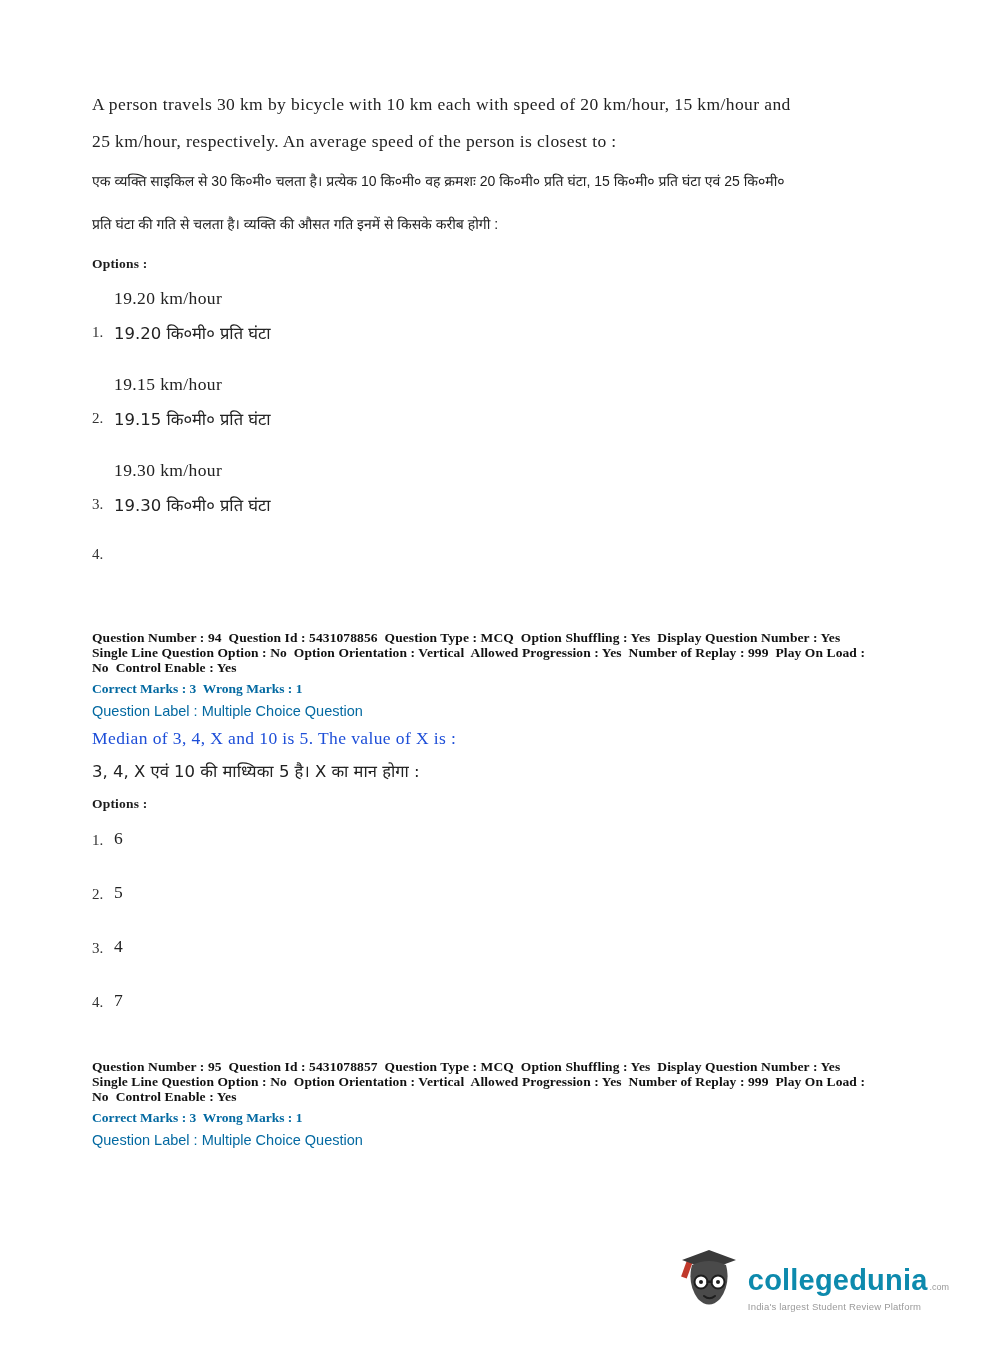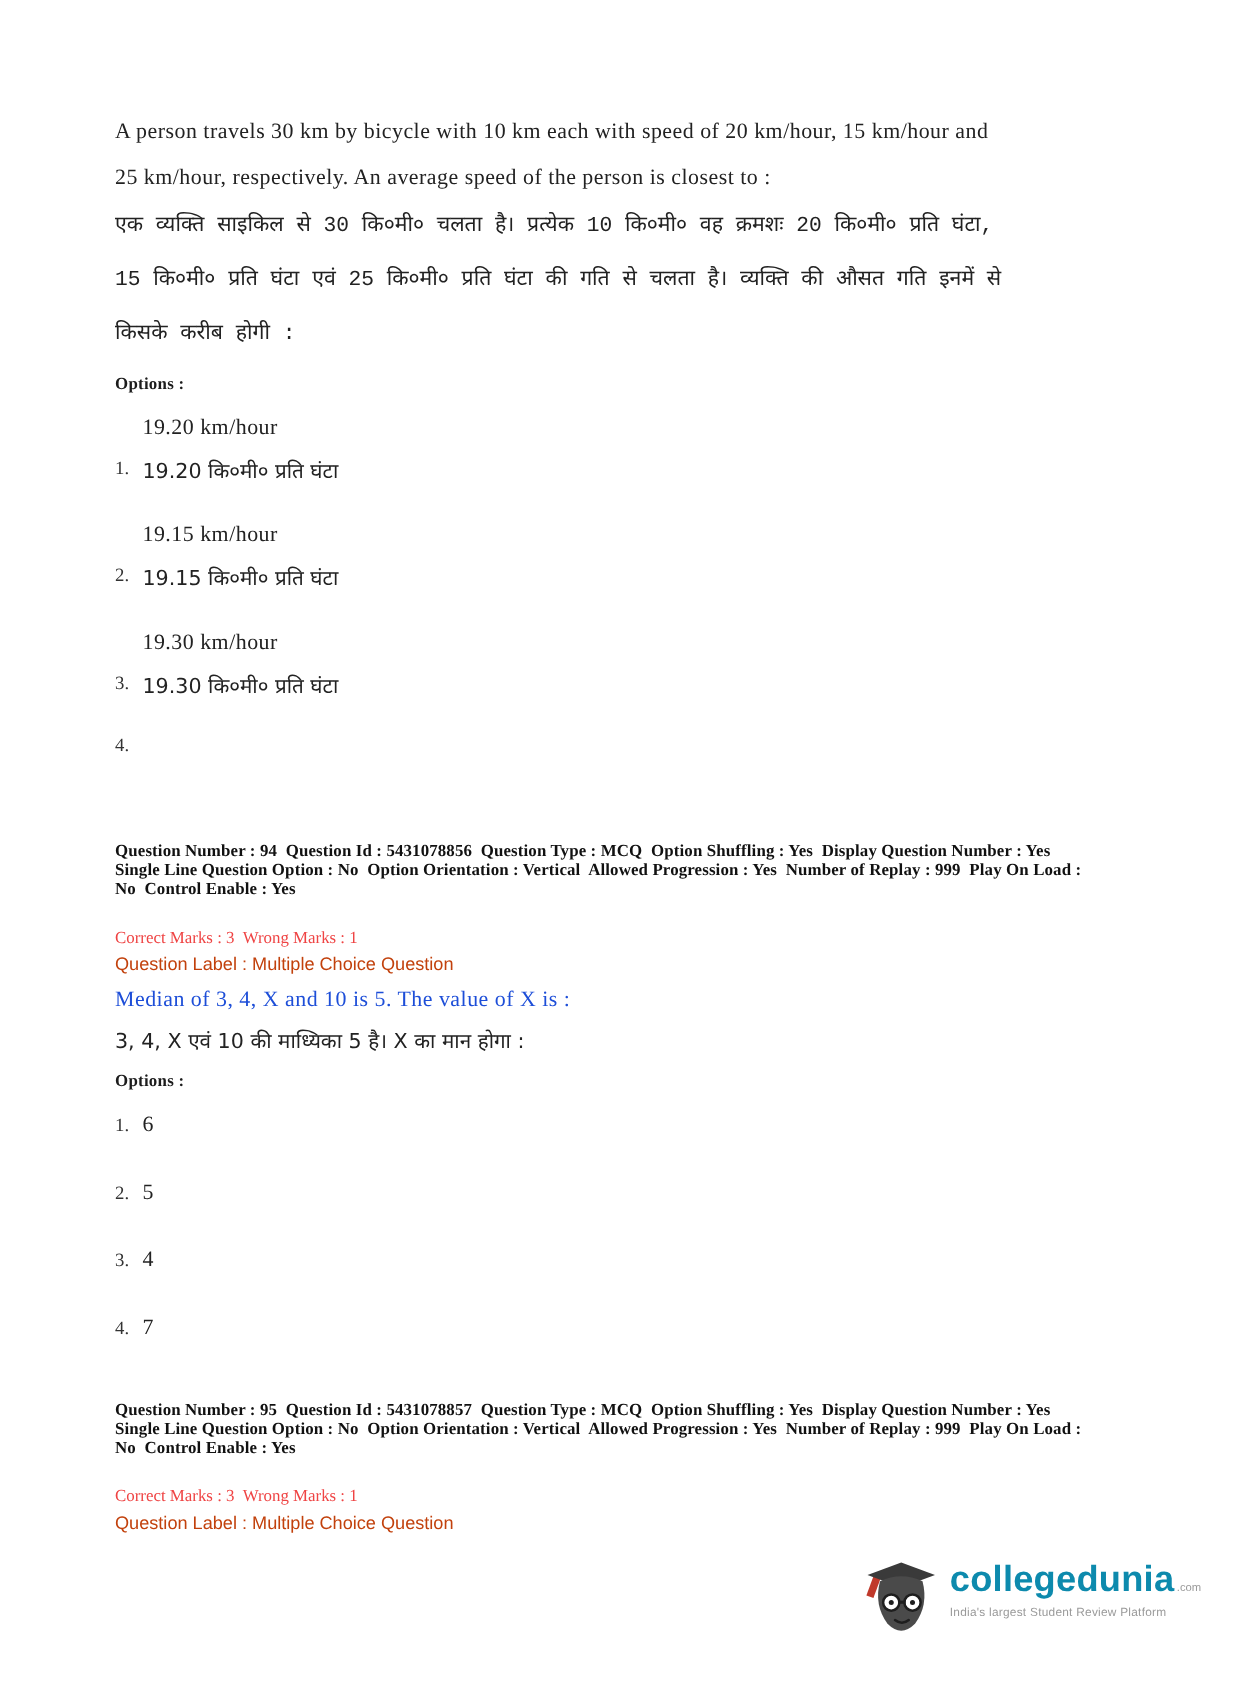--- a/index.html
+++ b/index.html
@@ -21,25 +21,25 @@
 
   
   .q-text-en {
     font-size: 17.5px;
     line-height: 37px;
     letter-spacing: 0.4px;
     max-width: 710px;
     color: #222;
   }
   .q-text-hi {
-    font-size: 17px;
+    font-size: 14px;
     line-height: 43px;
     max-width: 715px;
     color: #222;
-    font-family: Liberation Mono, monospace;
+    font-family: Liberation Sans, sans-serif;
   }
 
   .options-label {
     font-weight: bold;
     font-size: 13.5px;
     margin-top: 10px;
     letter-spacing: 0.2px;
   }
 
   
@@ -71,31 +71,31 @@
   .meta-block {
     margin-top: 64px;
     font-weight: bold;
     font-size: 13.5px;
     line-height: 15px;
     letter-spacing: 0.1px;
     color: #111;
   }
   .meta-line { white-space: pre-wrap; }
   .marks-line {
-    font-weight: normal;
+    font-weight: bold;
     font-size: 13.5px;
-    margin-top: 24px;
+    margin-top: 6px;
     white-space: pre-wrap;
-    color: #ef4444;
+    color: #0369a1;
   }
   .label-line {
     font-family: "Liberation Sans", sans-serif;
     font-size: 14.5px;
     margin-top: 6px;
-    color: #c2410c;
+    color: #0369a1;
   }
 
   
   .q94-text-en {
     font-size: 17.5px;
     letter-spacing: 0.4px;
     margin-top: 9px;
     color: #1d4ed8;
   }
   .q94-text-hi {
@@ -117,23 +117,23 @@
   }
   .num-options-wrap { margin-top: 16px; }
 
   .q95 { margin-top: 48px; }
   .q95 .meta-block { margin-top: 0; }
 
   
   .footer-logo {
     position: absolute;
     top: 1248px;
-    right: 40px;
+    right: 52px;
     display: flex;
-    align-items: flex-start;
+    align-items: flex-end;
     gap: 10px;
     cursor: pointer;
   }
   .logo-mascot { display: block; line-height: 0; }
   .brand-row { display: flex; align-items: baseline; }
   .brand {
     font-family: "Liberation Sans", sans-serif;
     font-weight: bold;
     font-size: 29px;
     letter-spacing: 0.2px;

